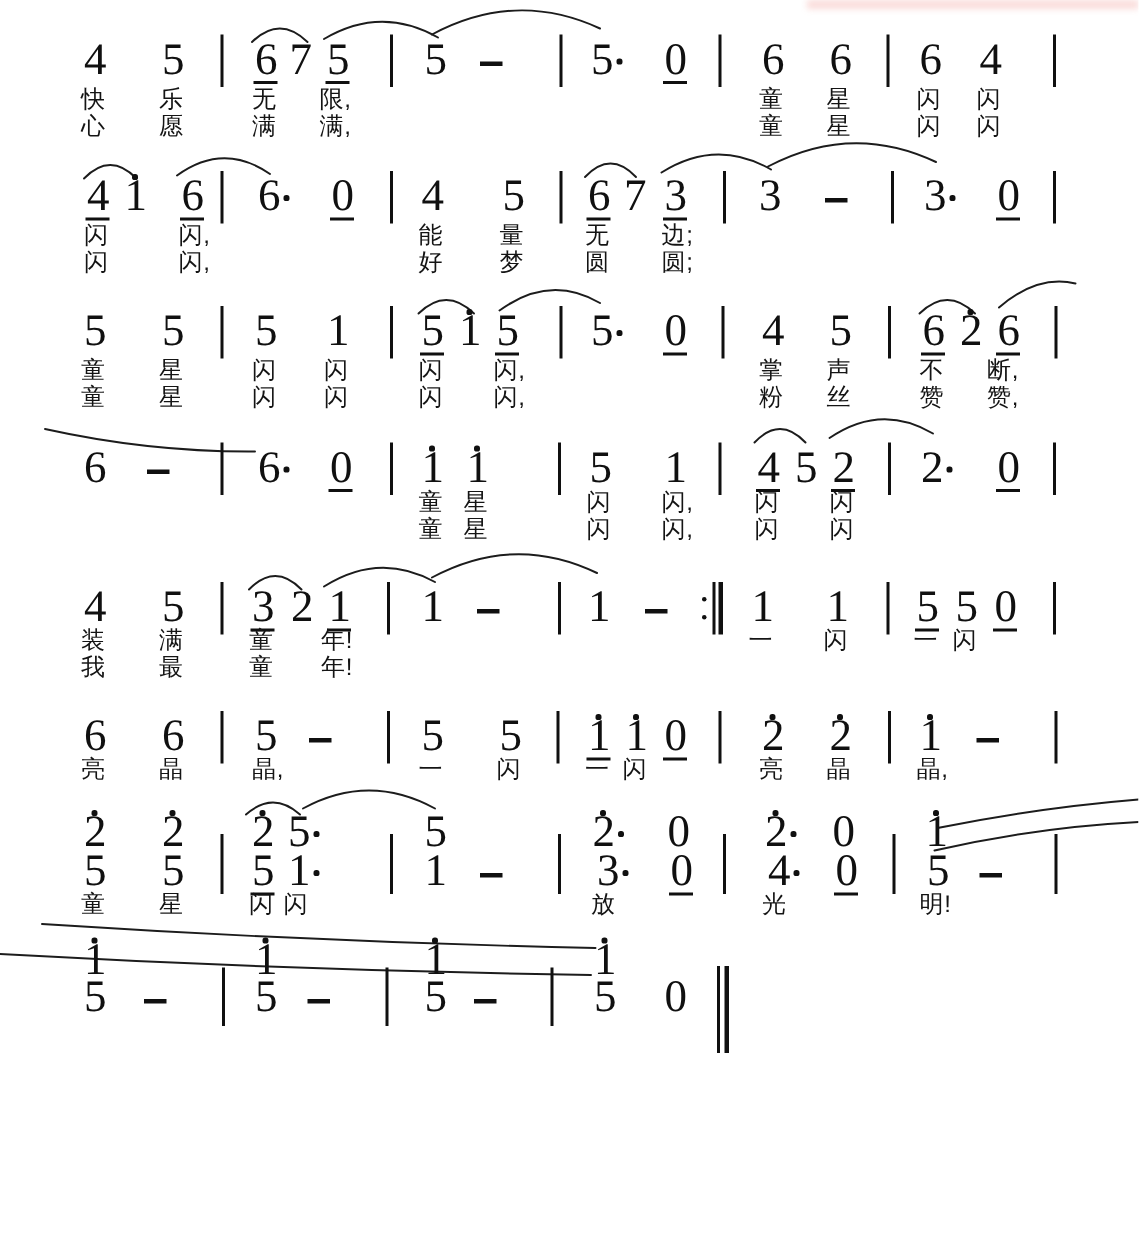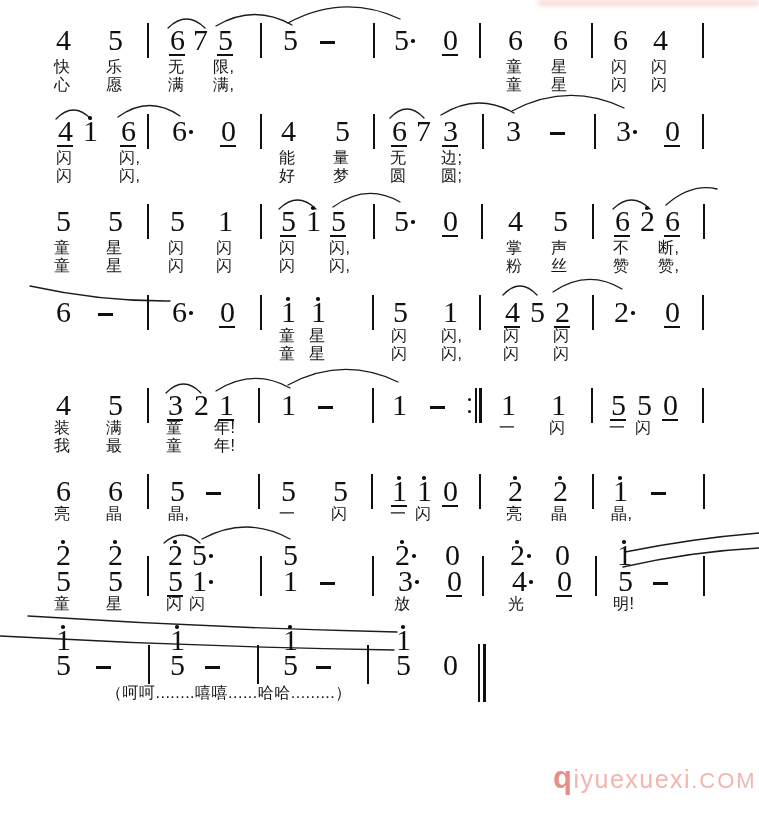--- a/index.html
+++ b/index.html
@@ -365,17 +365,15 @@
       <div class="note" style="left: 396px; top: 650px;">5</div>
       <div class="note" style="left: 443px; top: 650px;">0</div>
       <div class="dash" style="left: 96px; top: 666px;"></div>
       <div class="dash" style="left: 205px; top: 666px;"></div>
       <div class="dash" style="left: 316px; top: 666px;"></div>
       <div class="bar" style="left: 148px; top: 645px; height: 39px;"></div>
       <div class="bar" style="left: 257px; top: 645px; height: 39px;"></div>
       <div class="bar" style="left: 367px; top: 645px; height: 39px;"></div>
       <div class="bar" style="left: 478px; top: 644px; height: 58px;"></div>
       <div class="bar thick" style="left: 483px; top: 644px; height: 58px;"></div>
-      <div class="lyr" style="left: 106px; top: 684px;">（呵呵........嘻嘻......哈哈.........）</div>
     </div>
   <div class="smudge"></div>
-  <div class="watermark"><span class="wq">q</span><span>iyuexuexi</span><span class="wtld">.COM</span></div>
 </div>
 
 </body></html>

